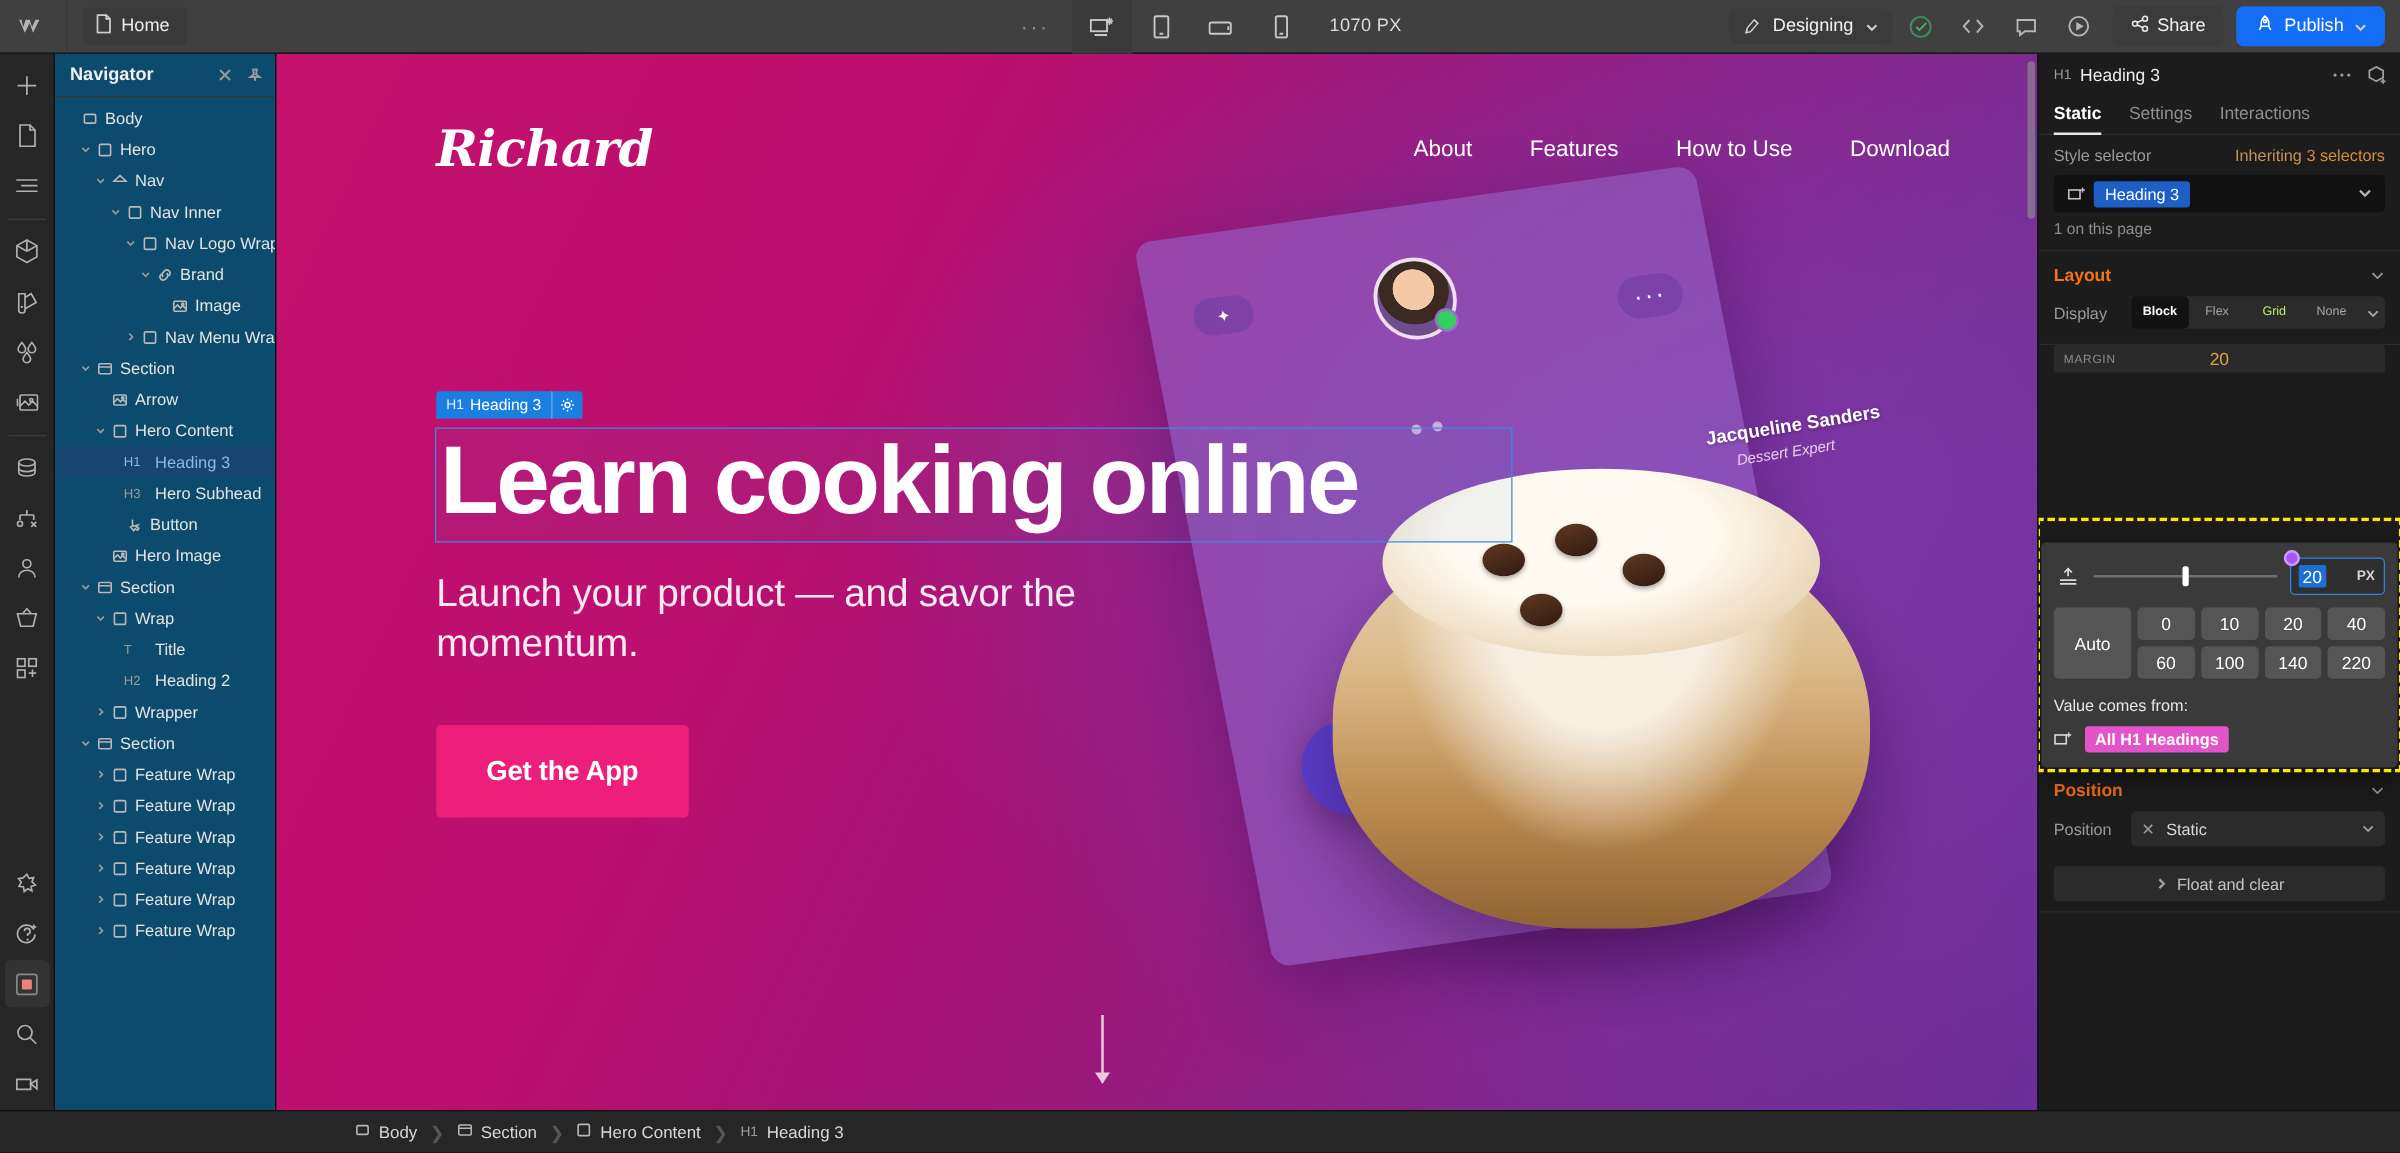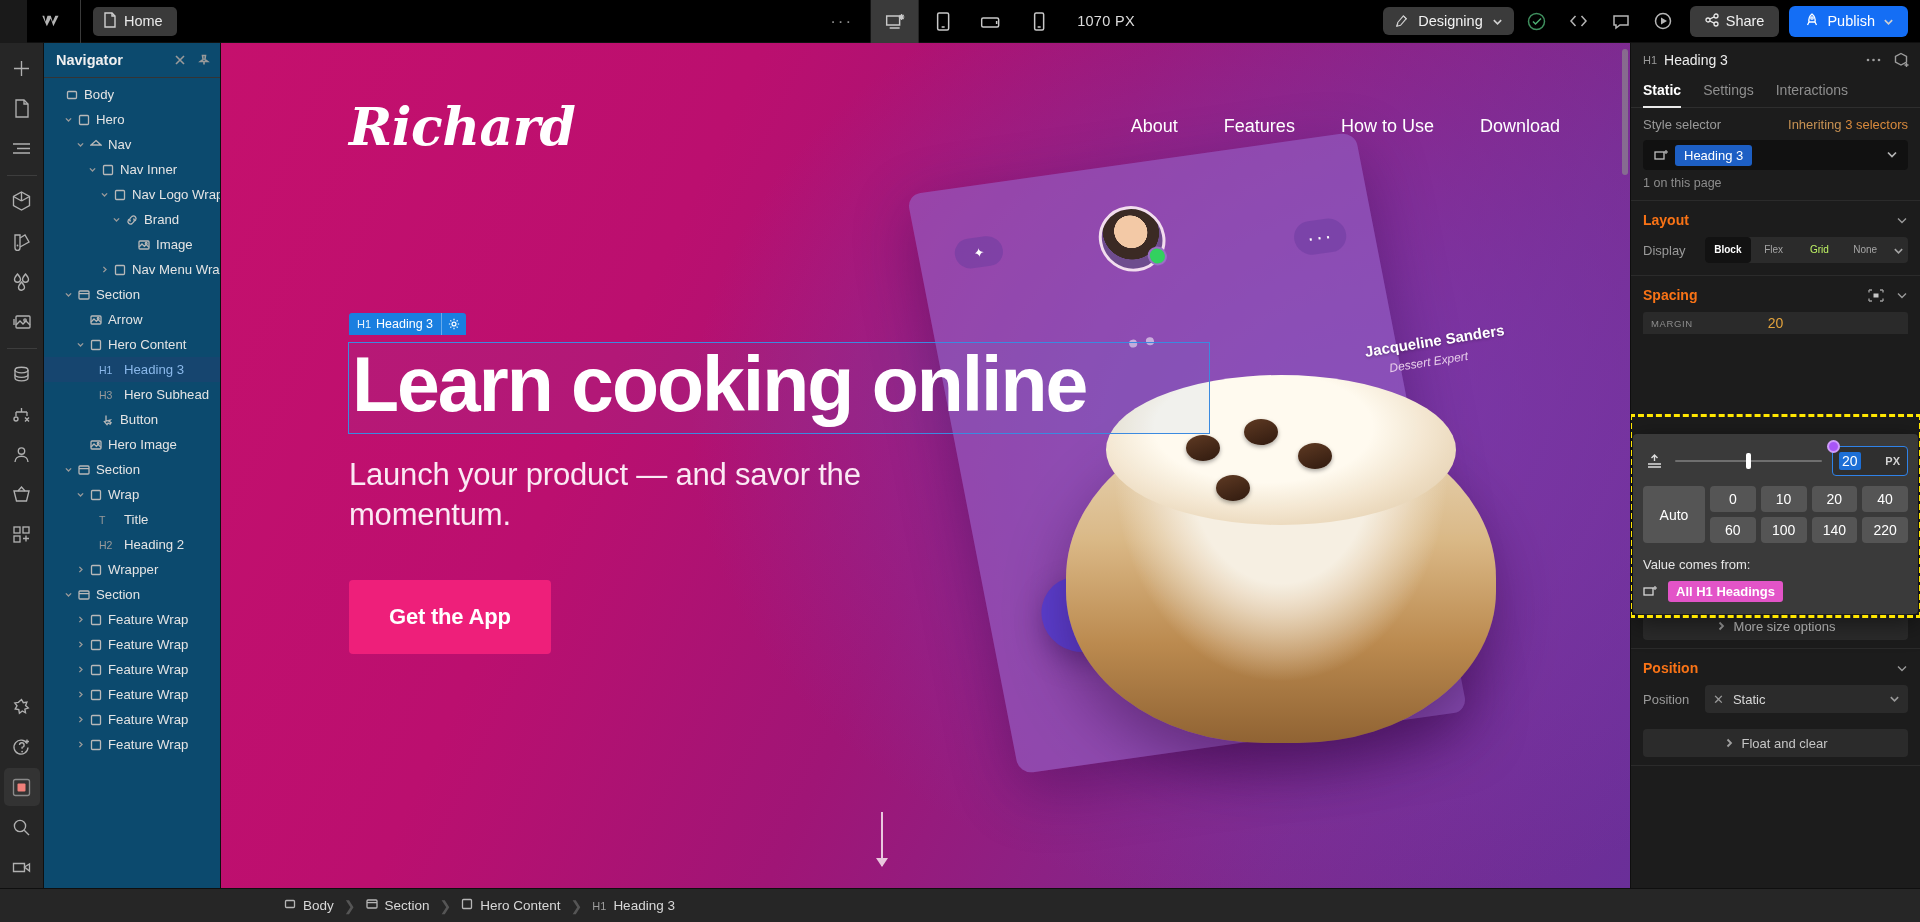--- a/index.html
+++ b/index.html
@@ -8,24 +8,24 @@
     background: #1a1a1a;
     font-family: "Liberation Sans", sans-serif;
     color: #e6e6e6;
     overflow: hidden;
     -webkit-font-smoothing: antialiased;
   }
   .app { position: relative; width: 1920px; height: 922px; display: flex; flex-direction: column; }
 
   
   .topbar {
-    height: 43px; min-height: 43px; background: #000000;
+    height: 43px; min-height: 43px; background: #404040;
     display: flex; align-items: center;
     border-bottom: 1px solid #0f0f0f;
-    position: relative; z-index: 40; margin-left: 27px;
+    position: relative; z-index: 40;
   }
   .tb-logo {
     width: 54px; height: 43px; display: flex; align-items: center; justify-content: center;
     border-right: 1px solid #3a3a3a;
   }
   .tb-logo svg { width: 26px; height: 14px; fill: #b3b3b3; }
   .tb-pagechip {
     display: flex; align-items: center; gap: 7px;
     margin-left: 12px; padding: 5px 14px 5px 10px;
     background: #3a3a3a; border-radius: 5px; font-size: 14.5px; color: #eaeaea;
@@ -131,21 +131,21 @@
     position: absolute; right: 2px; top: 6px; width: 6px; height: 126px;
     background: #8d8d8d; border-radius: 3px; opacity: .65; z-index: 12;
   }
   
   .site-nav {
     position: absolute; top: 53px; left: 0; right: 0; display: flex; align-items: center;
     padding: 0 70px 0 128px;
   }
   .brand {
     font-family: "DejaVu Serif", serif; font-style: italic; font-weight: bold;
-    font-size: 52px; color: #ffffff; letter-spacing: -.5px;
+    font-size: 40px; color: #ffffff; letter-spacing: -.5px;
   }
   .site-links { margin-left: auto; display: flex; gap: 46px; font-size: 18px; color: #ffffff; }
   .site-links span { cursor: pointer; }
 
   
   .hero-content { position: absolute; left: 128px; top: 300px; width: 860px; }
   .sel-badge {
     position: absolute; left: 0; top: -30px; display: flex; align-items: center;
     background: #1a7fe0; height: 22px; border-radius: 3px 3px 0 0; font-size: 12.5px; color: #fff;
     padding-left: 8px; z-index: 6;
@@ -1089,32 +1089,20 @@
               <div class="">None</div>
               <span class="cv">
                 <svg viewBox="0 0 12 12">
                   <path d="M2 4.5 L6 8.5 L10 4.5"></path>
                 </svg>
               </span>
             </span>
         </div>
         <div class="sect-div"></div>
 
-        <div class="sect-head">
-          <span class="sect-title">Spacing</span>
-          <span class="sect-ic">
-            <svg width="16" height="13" viewBox="0 0 16 13">
-                <path d="M1 1 h3 M12 1 h3 M1 12 h3 M12 12 h3 M1 1 v2.5 M15 1 v2.5 M1 12 v-2.5 M15 12 v-2.5"></path>
-                <rect x="5.5" y="4.5" width="5" height="4" fill="#c6c6c6" stroke="none"></rect>
-              </svg>
-            <svg width="12" height="12" viewBox="0 0 12 12">
-                <path d="M2 4.5 L6 8.5 L10 4.5"></path>
-              </svg>
-          </span>
-        </div>
         <div class="margin-bar">
           <span class="mlbl">MARGIN</span>
           <span class="mval">20</span>
         </div>
 
         <div style="height:162px"></div>
 
         <div class="size-row">
           <span class="lb">Min W</span>
           <span class="fld">

